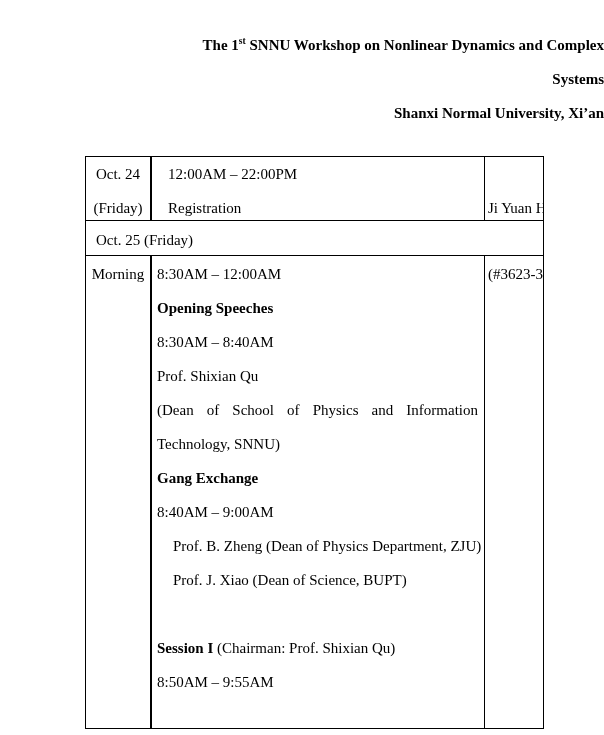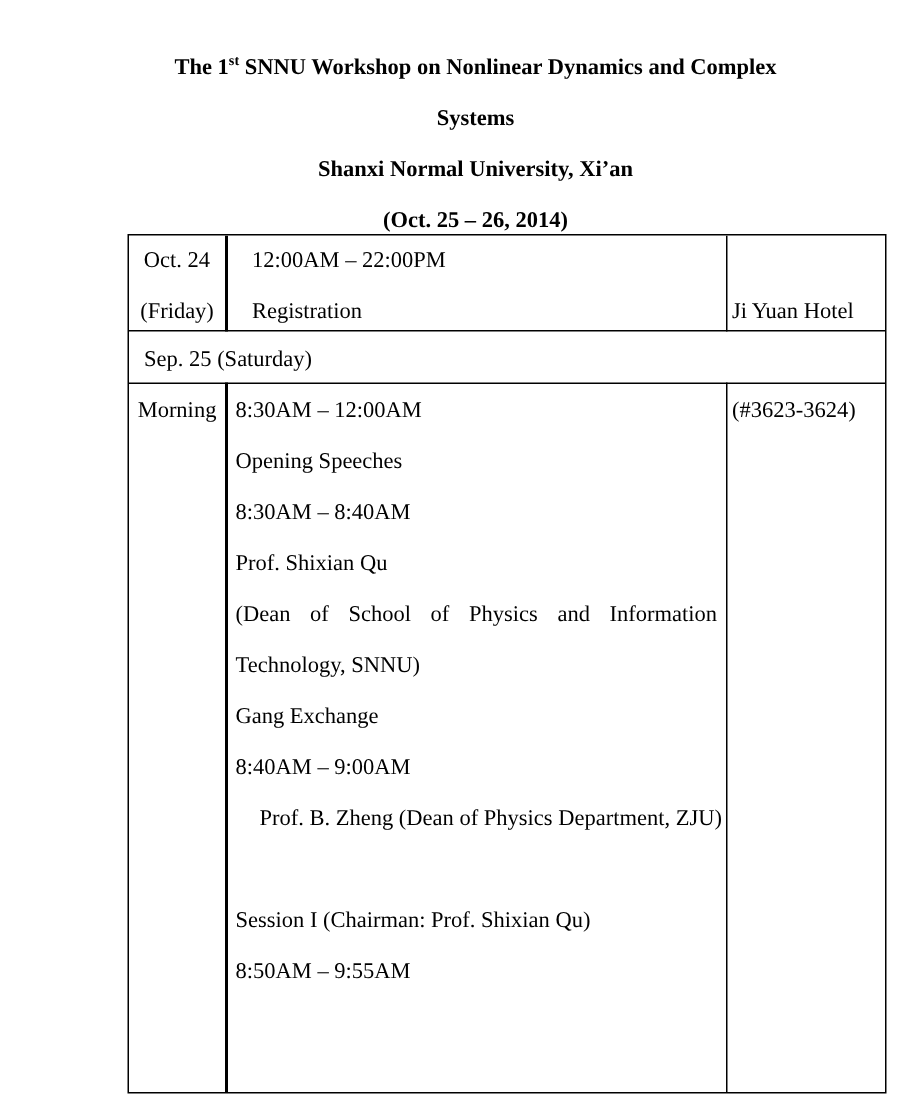--- a/index.html
+++ b/index.html
@@ -2,56 +2,55 @@
 <html><head>
 <meta charset="utf-8">
 <style>
   html,body{margin:0;padding:0;}
   body{
     width:604px;height:735px;background:#ffffff;color:#000;
     font-family:"Liberation Serif","DejaVu Serif",serif;
     font-size:15px;overflow:hidden;position:relative;
   }
   .ln{height:34px;line-height:34px;white-space:nowrap;}
-  .bold{font-weight:normal;}
+  .bold{font-weight:bold;}
   .indent{padding-left:16px;}
   .justify{
     white-space:normal;text-align:justify;text-align-last:justify;
     padding-right:6px;overflow:hidden;
   }
   
   .title-block{
     position:absolute;top:28px;left:30px;width:574px;
-    text-align:center;font-weight:bold;
+    text-align:right;font-weight:bold;
   }
   .title-block sup{font-size:9.5px;vertical-align:super;line-height:0;}
   
   .schedule{
-    position:absolute;left:85px;top:156px;width:506px;height:573px;
+    position:absolute;left:85px;top:156px;width:459px;height:573px;
     border:1.5px solid #000;box-sizing:border-box;overflow:hidden;
   }
   .hl{position:absolute;left:0;right:0;height:1.5px;background:#000;}
   .vl{position:absolute;width:1.5px;background:#000;}
   .cell{position:absolute;box-sizing:border-box;}
   .c-date   {left:0;top:0;width:64px;text-align:center;}
   .c-ev1    {left:68px;top:0;width:334px;padding-left:14px;}
   .c-hotel  {left:399px;top:34px;width:76px;padding-left:3px;}
   .c-sat    {left:0;top:66px;width:478px;padding-left:10px;}
   .c-period {left:0;top:99.5px;width:64px;text-align:center;}
   .c-ev2    {left:64px;top:99.5px;width:334px;padding-left:7px;}
   .c-venue  {left:399px;top:99.5px;width:76px;padding-left:3px;}
 </style>
 </head>
 <body>
 
 <div class="title-block">
   <div class="ln"><span>The 1</span><sup>st</sup><span> SNNU Workshop on Nonlinear Dynamics and Complex</span></div>
   <div class="ln">Systems</div>
   <div class="ln">Shanxi Normal University, Xi’an</div>
-  <div class="ln">(Oct. 25 – 26, 2014)</div>
 </div>
 
 <div class="schedule">
 
   <div class="hl" style="top:62.5px;"></div>
   <div class="hl" style="top:97.5px;"></div>
   <div class="vl" style="left:64px;top:0;height:64px;"></div>
   <div class="vl" style="left:397.5px;top:0;height:64px;"></div>
   <div class="vl" style="left:64px;top:97.5px;bottom:0;"></div>
   <div class="vl" style="left:397.5px;top:97.5px;bottom:0;"></div>
@@ -62,37 +61,38 @@
   </div>
   <div class="cell c-ev1">
     <div class="ln">12:00AM – 22:00PM</div>
     <div class="ln">Registration</div>
   </div>
   <div class="cell c-hotel">
     <div class="ln">Ji Yuan Hotel</div>
   </div>
 
   <div class="cell c-sat">
-    <div class="ln">Sep. 25 (Saturday)</div>
+    <div class="ln">Oct. 25 (Friday)</div>
   </div>
 
   <div class="cell c-period">
     <div class="ln">Morning</div>
   </div>
 
   <div class="cell c-ev2">
     <div class="ln">8:30AM – 12:00AM</div>
     <div class="ln bold">Opening Speeches</div>
     <div class="ln">8:30AM – 8:40AM</div>
     <div class="ln">Prof. Shixian Qu</div>
     <div class="ln justify">(Dean of School of Physics and Information</div>
     <div class="ln">Technology, SNNU)</div>
     <div class="ln bold">Gang Exchange</div>
     <div class="ln">8:40AM – 9:00AM</div>
     <div class="ln indent">Prof. B. Zheng (Dean of Physics Department, ZJU)</div>
+    <div class="ln indent">Prof. J. Xiao (Dean of Science, BUPT)</div>
     <div class="ln"></div>
     <div class="ln"><span class="bold">Session I</span><span> (Chairman: Prof. Shixian Qu)</span></div>
     <div class="ln">8:50AM – 9:55AM</div>
   </div>
 
   <div class="cell c-venue">
     <div class="ln">(#3623-3624)</div>
   </div>
 
 </div>

